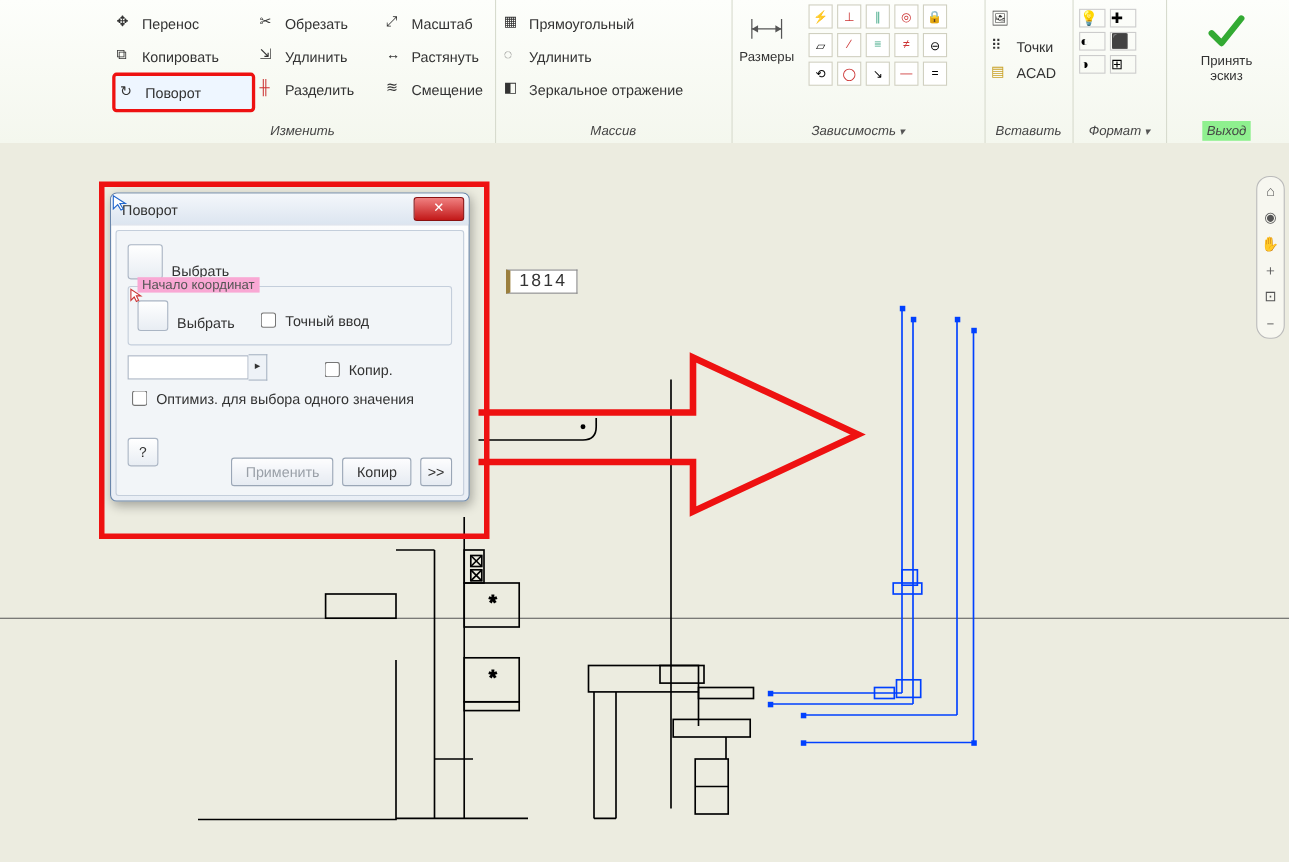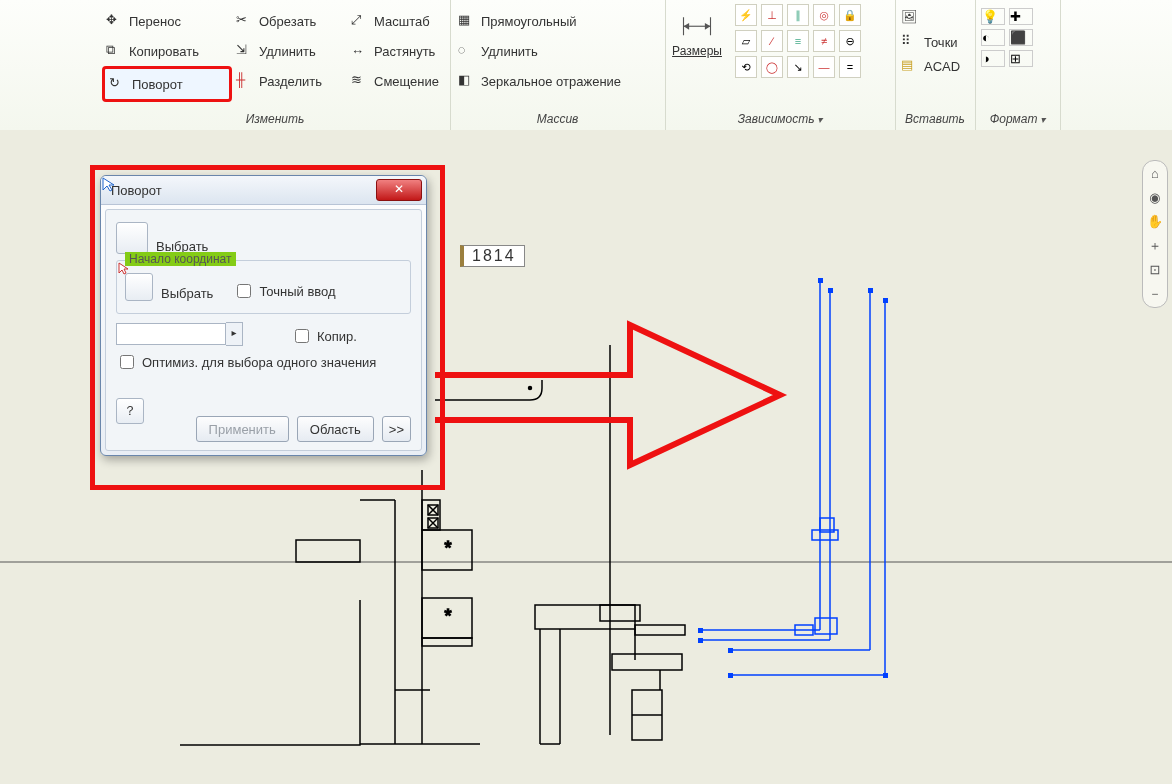--- a/index.html
+++ b/index.html
@@ -29,21 +29,21 @@
   
   .dlg-hl { position:absolute; left:90px; top:35px; width:345px; height:315px; border:5px solid #e11; background:transparent; pointer-events:none; }
   .dlg { position:absolute; left:100px; top:45px; width:325px; background:linear-gradient(#fefefe,#e9eef5); border:1px solid #6a86ab; border-radius:6px; box-shadow:2px 4px 10px rgba(0,0,0,.3); }
   .dlg-title { display:flex; align-items:center; height:28px; background:linear-gradient(#f4f7fb,#dce5f0); border-bottom:1px solid #b8c4d6; border-radius:6px 6px 0 0; padding:0 0 0 10px; font-size:13px; color:#333;}
   .dlg-close { margin-left:auto; width:44px; height:20px; background:linear-gradient(#f08080,#c21818); border:1px solid #8a1010; border-radius:3px; color:#fff; text-align:center; line-height:18px; font-size:12px; margin-right:4px; cursor:pointer;}
   .dlg-body { background:#f2f5f8; margin:4px; border:1px solid #c4cedb; border-radius:3px; padding:8px 10px 8px; font-size:13px; color:#333;}
   .dlg-row { display:flex; align-items:flex-end; gap:8px; margin:4px 0; }
   .iconbtn { width:30px; height:30px; border:1px solid #aab5c4; background:linear-gradient(#fff,#e8edf3); border-radius:3px; display:flex; align-items:center; justify-content:center; cursor:pointer;}
   .dlg-label { font-size:13px; }
   .group { border:1px solid #c4cedb; border-radius:3px; padding:8px; margin:6px 0 8px; position:relative; }
-  .group > .legend { position:absolute; top:-9px; left:8px; background:#84cc16; padding:0 4px; font-size:12px; color:#555;}
+  .group > .legend { position:absolute; top:-9px; left:8px; background:#f9a8d4; padding:0 4px; font-size:12px; color:#555;}
   .chk { display:flex; align-items:center; gap:5px; font-size:13px; color:#333;}
   .chk input { width:14px; height:14px; }
   .numfield { display:flex; align-items:center; }
   .numfield input { width:100px; height:20px; border:1px solid #aab5c4; padding:0 4px; font-size:13px; }
   .numfield .spin { width:16px; height:22px; border:1px solid #aab5c4; border-left:none; background:#eef2f7; text-align:center; line-height:20px; font-size:10px; cursor:pointer;}
   .dlg-foot { display:flex; align-items:center; gap:8px; margin-top:8px;}
   .dlg-foot .btn { height:24px; padding:0 12px; border:1px solid #9aa6b6; background:linear-gradient(#fdfdfe,#e6ebf2); border-radius:3px; font-size:13px; cursor:pointer; display:flex; align-items:center; color:#333;margin-top:36px;}
   .dlg-foot .btn.disabled { color:#9aa0a8; cursor:default;}
   .dlg-foot .sp { flex:1; }
 </style>
@@ -110,21 +110,21 @@
       <div class="cmd">
           <span class="ico">◧</span>
           <span class="lbl">Зеркальное отражение</span>
         </div>
     </div>
     <div class="panel-label">Массив</div>
   </div>
 
   <div class="panel" style="left:665px; width:230px;">
     <div style="display:flex;">
-      <div class="big-btn" style="width:64px;text-decoration:underline;">
+      <div class="big-btn" style="width:64px;">
         <svg class="ico" viewBox="0 0 32 32">
             <line x1="4" y1="10" x2="4" y2="26" stroke="#555"></line>
             <line x1="28" y1="10" x2="28" y2="26" stroke="#555"></line>
             <line x1="4" y1="18" x2="28" y2="18" stroke="#555"></line>
             <polygon points="4,18 9,15 9,21" fill="#555"></polygon>
             <polygon points="28,18 23,15 23,21" fill="#555"></polygon>
           </svg>
         <div class="lbl">Размеры</div>
       </div>
       <div class="icon-grid">
@@ -174,20 +174,30 @@
       <div style="visibility:hidden"></div>
       <div class="sq" style="border:1px solid #ccc;">◐</div>
       <div class="sq" style="border:1px solid #ccc;color:#26c;">⬛</div>
       <div style="visibility:hidden"></div>
       <div class="sq" style="border:1px solid #ccc;">◑</div>
       <div class="sq" style="border:1px solid #ccc;">⊞</div>
     </div>
     <div class="panel-label"><span class="dd">Формат</span></div>
   </div>
 
+  <div class="panel" style="left:1060px; width:110px; border-right:none;">
+    <div class="big-btn accept" style="padding-top:4px;">
+      <svg class="ico" viewBox="0 0 32 32">
+          <path d="M4 18 L12 26 L28 6" fill="none" stroke="#3a3" stroke-width="5" stroke-linecap="round" stroke-linejoin="round"></path>
+        </svg>
+      <div class="lbl" style="white-space:pre-line;color:#333;">Принять
+эскиз</div>
+    </div>
+    <div class="panel-label"><span class="exit-lbl">Выход</span></div>
+  </div>
 </div>
 
 <div class="canvas">
   <svg width="1172" height="654">
 
     <line x1="0" y1="432" x2="1172" y2="432" stroke="#555" stroke-width="1"></line>
 
     <g stroke="#000" stroke-width="1.5" fill="none">
       <line x1="610" y1="215" x2="610" y2="605"></line>
       <path d="M435 270 H530 Q542 270 542 258 V250"></path>
@@ -314,19 +324,19 @@
 
       <label class="chk" style="margin-top:6px;">
         <input type="checkbox" style="">
         <span>Оптимиз. для выбора одного значения</span>
       </label>
 
       <div class="dlg-foot">
         <span class="iconbtn" style="width:26px;height:24px;">？</span>
         <span class="sp"></span>
         <span class="btn disabled">Применить</span>
-        <span class="btn">Область</span>
+        <span class="btn">Копир</span>
         <span class="btn" style="padding:0 6px;">&gt;&gt;</span>
       </div>
     </div>
   </div>
 
 </div>
 
 </body></html>

